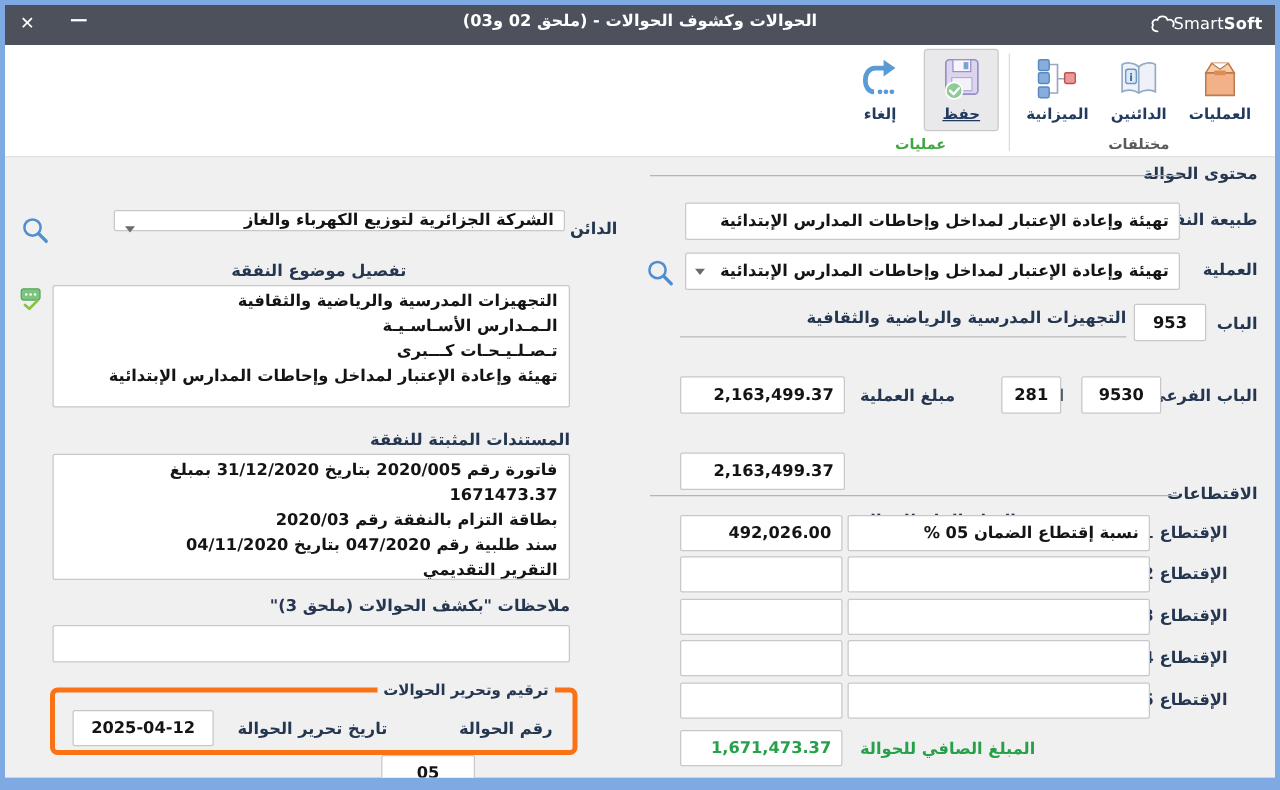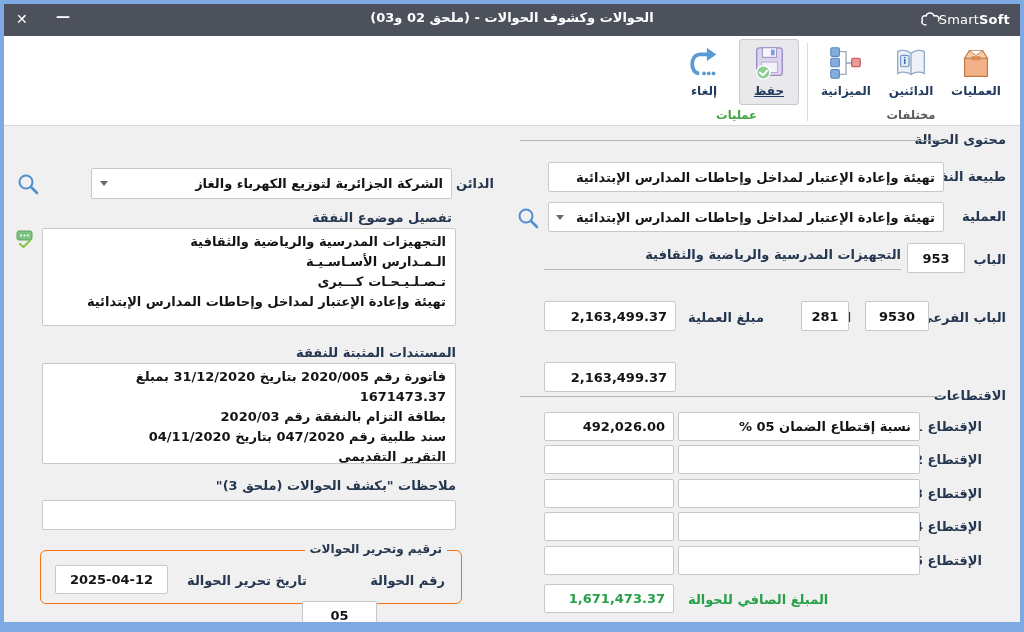--- a/index.html
+++ b/index.html
@@ -36,21 +36,21 @@
   .sec-line { position:absolute; height:1px; background:#b5b5b5; }
   .fld { position:absolute; background:#fff; border:1px solid #c8c8ca; border-radius:2px; font:bold 13px "DejaVu Sans",sans-serif; color:#141414; padding:0 8px; overflow:hidden; white-space:nowrap; direction:rtl; text-align:right; display:flex; align-items:center; justify-content:flex-start; }
   .fld.center { justify-content:center; text-align:center; }
   .fld.num { direction:ltr; justify-content:flex-end; text-align:right; }
   .fld.green { color:#27a04a; }
   .lbl.green { color:#27a04a; }
   .area { position:absolute; background:#fff; border:1px solid #c8c8ca; border-radius:2px; font:bold 13px/20px "DejaVu Sans",sans-serif; color:#141414; padding:3px 9px; direction:rtl; text-align:right; white-space:pre-line; overflow:hidden; }
   .chname { position:absolute; font:bold 13px "DejaVu Sans",sans-serif; color:#253750; direction:rtl; text-align:right; border-bottom:1px solid #b9b9b9; padding-bottom:7px; }
   .combo-arrow { position:absolute; left:8px; top:12px; width:0; height:0; border-left:4px solid transparent; border-right:4px solid transparent; border-top:5px solid #6b6b6b; }
   .icon-abs { position:absolute; }
-  .grp { position:absolute; border:1px solid #f97316; border-radius:6px; }
+  .grp { position:absolute; border:4px solid #f97316; border-radius:6px; }
   .legend { position:absolute; top:-9px; right:14px; background:#f0f0f1; padding:0 5px; font:bold 12px "DejaVu Sans",sans-serif; color:#253750; direction:rtl; }
 </style>
 </head>
 <body>
 
 <div class="window">
  <div class="app">
 
   <div class="titlebar">
     <span class="wc-close">✕</span>
@@ -177,28 +177,28 @@
     <div class="fld num" style="left:540px; top:386px; width:130px; height:29px;"></div>
 
     <div class="lbl" style="right:38px; top:427px;">الإقتطاع 5</div>
     <div class="fld" style="left:674px; top:420px; width:242px; height:29px;"></div>
     <div class="fld num" style="left:540px; top:420px; width:130px; height:29px;"></div>
 
     <div class="lbl green" style="left:684px; top:466px;">المبلغ الصافي للحوالة</div>
     <div class="fld num green" style="left:540px; top:458px; width:130px; height:29px;">1,671,473.37</div>
 
     <div class="lbl" style="left:452px; top:50px;">الدائن</div>
-    <div class="fld" style="left:87px; top:42px; width:361px; height:31px; padding-left:22px;">الشركة الجزائرية لتوزيع الكهرباء والغاز</div>
+    <div class="fld" style="left:87px; top:42px; width:361px; height:17px; padding-left:22px;">الشركة الجزائرية لتوزيع الكهرباء والغاز</div>
     <span class="combo-arrow" style="left:96px; top:55px;"></span>
     <svg class="icon-abs" style="left:12px; top:46px;" width="24" height="24" viewBox="0 0 24 24">
       <circle cx="10" cy="10" r="6.5" fill="none" stroke="#4f8fd0" stroke-width="2"></circle>
       <line x1="15" y1="15" x2="21" y2="21" stroke="#4f8fd0" stroke-width="2.6" stroke-linecap="round"></line>
     </svg>
 
-    <div class="lbl" style="left:34px; top:84px; width:414px; text-align:right;">تفصيل موضوع النفقة</div>
+    <div class="lbl" style="left:44px; top:84px; width:414px; text-align:center;">تفصيل موضوع النفقة</div>
     <svg class="icon-abs" style="left:10px; top:103px;" width="22" height="22" viewBox="0 0 22 22">
       <rect x="3" y="2" width="15" height="9" rx="2" fill="#7cc47f" stroke="#5aa55e"></rect>
       <circle cx="7" cy="6.5" r="1" fill="#fff"></circle>
           <circle cx="10.5" cy="6.5" r="1" fill="#fff"></circle>
           <circle cx="14" cy="6.5" r="1" fill="#fff"></circle>
       <path d="M6 15 L9.5 18 L16 11.5" fill="none" stroke="#8bc34a" stroke-width="2.2" stroke-linecap="round" stroke-linejoin="round"></path>
     </svg>
     <div class="area" style="left:38px; top:102px; width:414px; height:98px;">التجهيزات المدرسية والرياضية والثقافية
 الـمـدارس الأسـاسـيـة
 تـصـلـيـحـات كـــبرى

